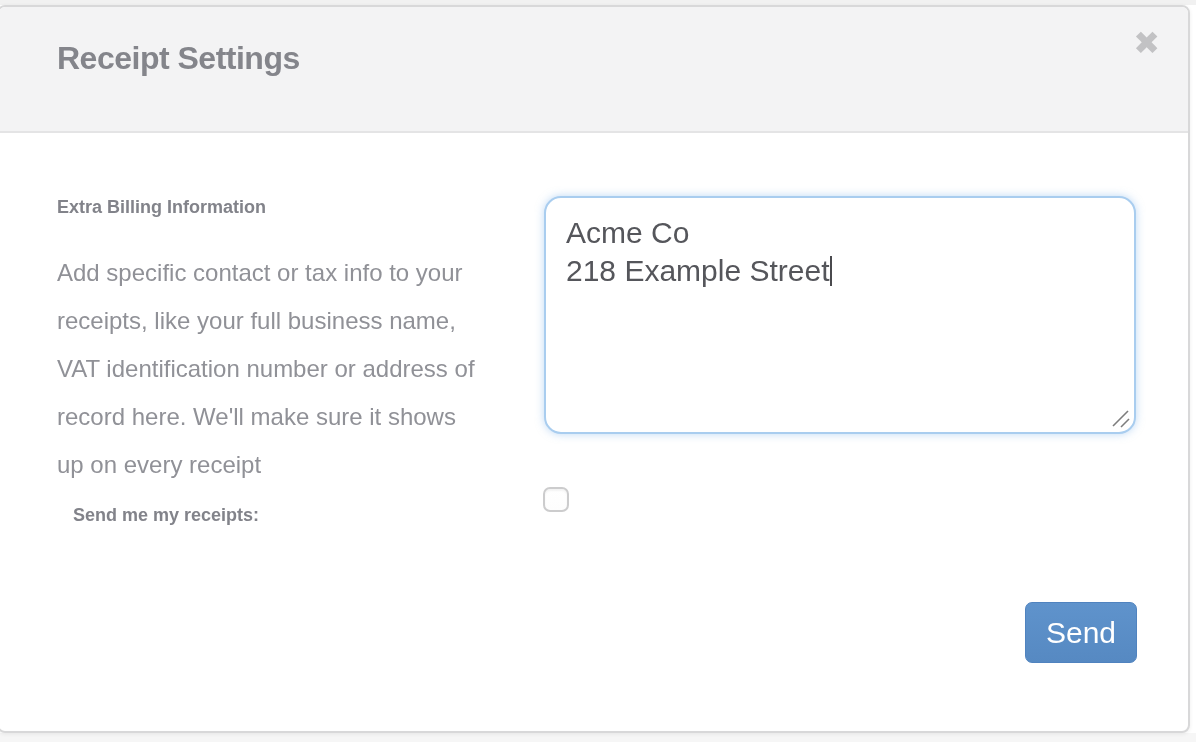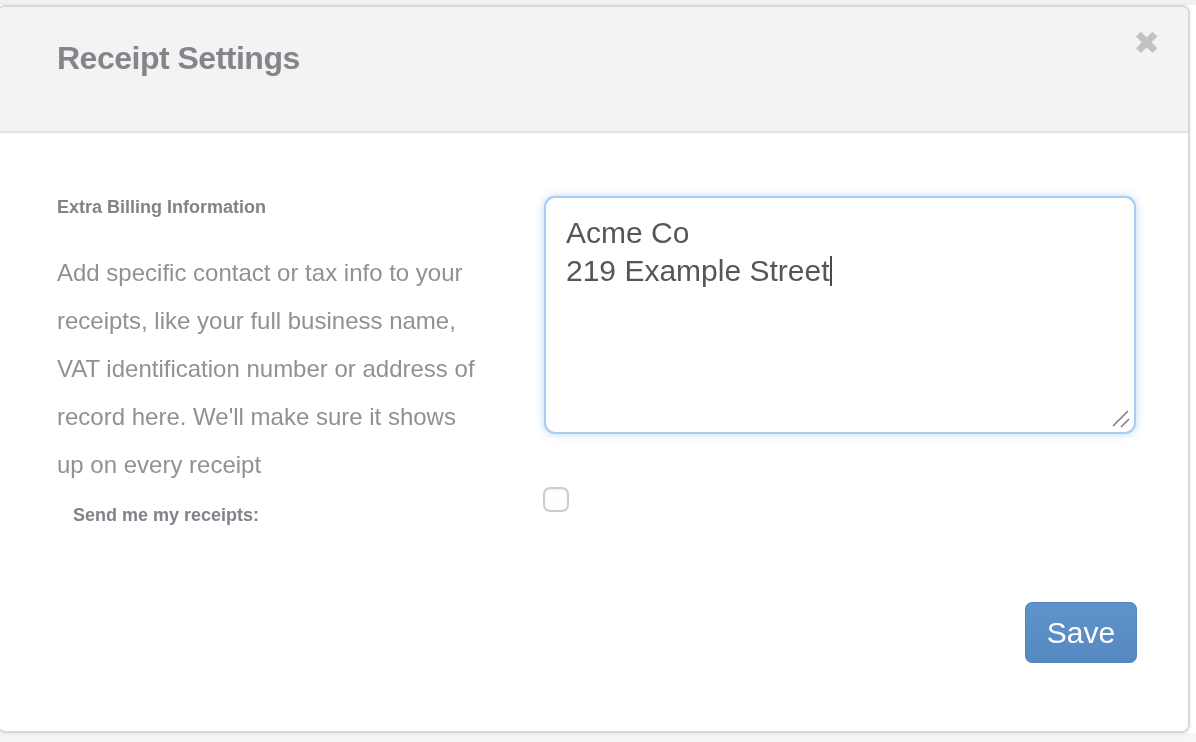--- a/index.html
+++ b/index.html
@@ -79,21 +79,21 @@
     color: #909197;
   }
 
   .textarea {
     position: absolute;
     left: 545px; top: 63px;
     width: 592px; height: 238px;
     box-sizing: border-box;
     background: #ffffff;
     border: 2px solid #a9cdef;
-    border-radius: 11px;
+    border-radius: 17px;
     box-shadow: 0 0 8px rgba(125,180,235,0.5);
     padding: 16px 20px;
     font-size: 30px;
     line-height: 38px;
     color: #55565b;
     cursor: text;
     overflow: hidden;
   }
   .caret {
     display: inline-block;
@@ -158,28 +158,28 @@
     </div>
 
     <div class="modal-body">
 
       <h2 class="section-heading">Extra Billing Information</h2>
 
       <p class="section-desc">Add specific contact or tax info to your receipts, like your full business name, VAT identification number or address of record here. We'll make sure it shows up on every receipt</p>
 
       <div class="textarea">
         <span>Acme Co</span><br>
-        <span>219 Example Street</span><span class="caret"></span>
+        <span>218 Example Street</span><span class="caret"></span>
         <svg class="resize-handle" viewBox="0 0 22 22">
           <line x1="4" y1="19" x2="19" y2="4" stroke="#7d7d7d" stroke-width="1.6"></line>
           <line x1="12" y1="20" x2="20" y2="12" stroke="#7d7d7d" stroke-width="1.6"></line>
         </svg>
       </div>
 
       <h2 class="send-label">Send me my receipts:</h2>
 
       <div class="checkbox"></div>
 
-      <button class="save-btn">Save</button>
+      <button class="save-btn">Send</button>
     </div>
 
   </div>
 </div>
 
 </body></html>

